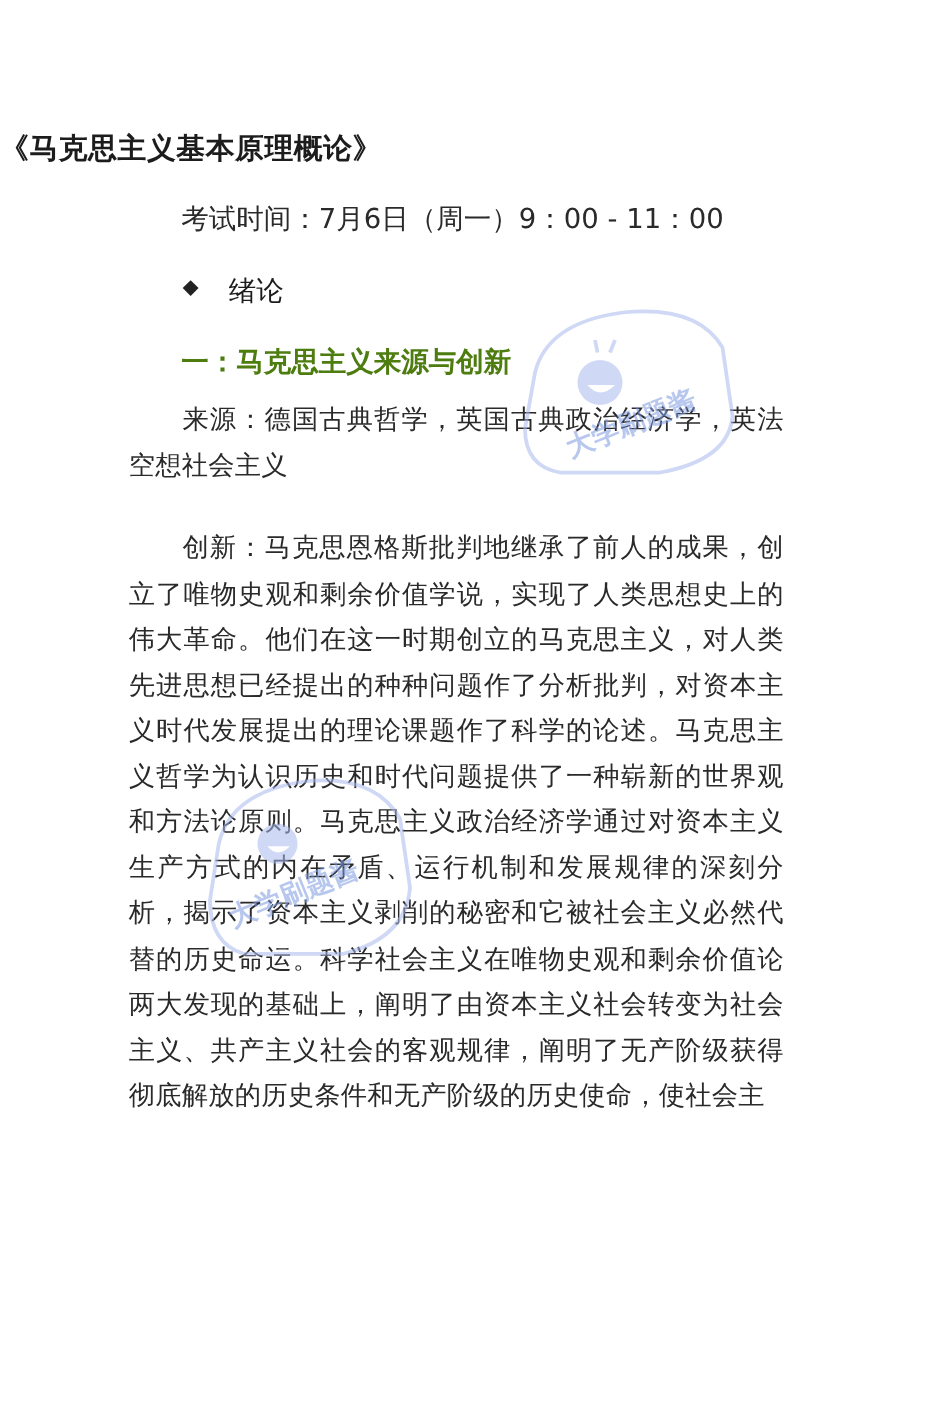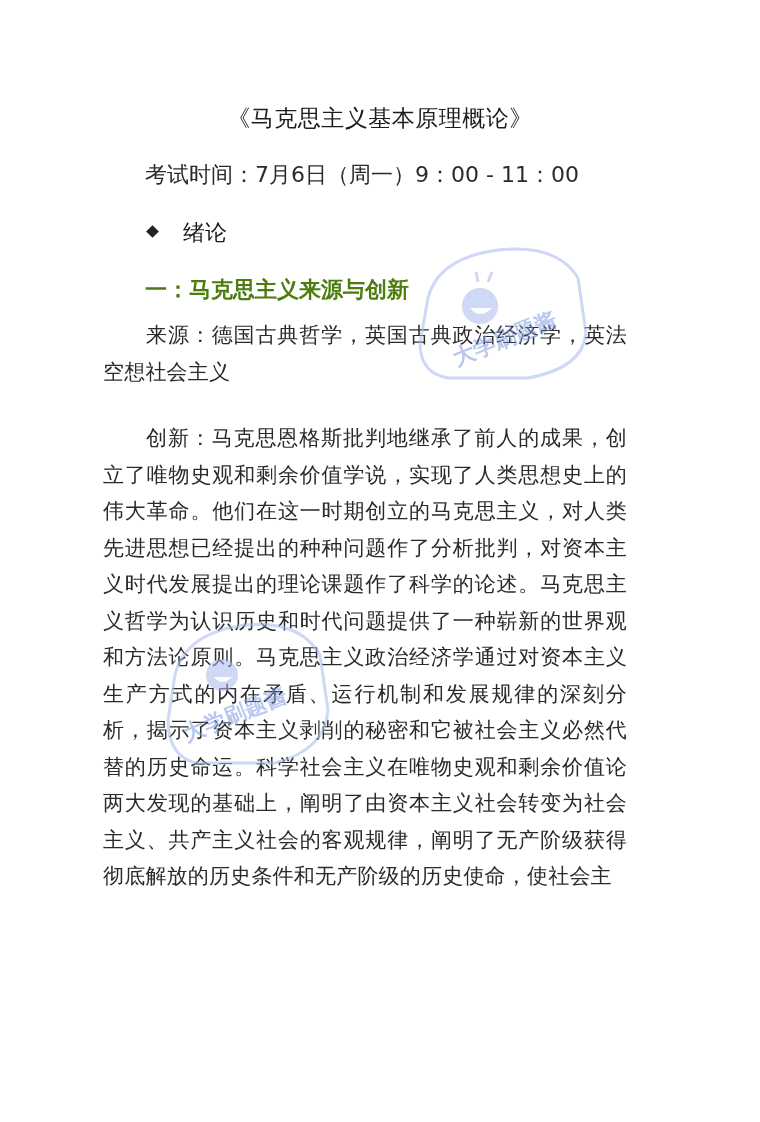--- a/index.html
+++ b/index.html
@@ -1,20 +1,20 @@
 <!DOCTYPE html>
 <html><head>
 <meta charset="utf-8">
 <style>
   html, body { margin: 0; padding: 0; background: #ffffff; }
   body { width: 760px; height: 1122px; position: relative; overflow: hidden;
          font-family: "DejaVu Sans", "Liberation Sans", sans-serif; color: #222; }
   .page { position: absolute; left: 0; top: 0; width: 760px; height: 1122px; background: #fff; }
-  .title { position: absolute; top: 103px; left: 0; width: 760px; text-align: center;
-           font-size: 23px; font-weight: normal; color: #1c1c1c; letter-spacing: 0.5px; }
+  .title { position: absolute; top: 103px; left: 0; width: 760px; text-align: left;
+           font-size: 23px; font-weight: bold; color: #1c1c1c; letter-spacing: 0.5px; }
   .exam-time { position: absolute; top: 160px; left: 145px; font-size: 22px; color: #2a2a2a; white-space: nowrap; }
   .section { position: absolute; top: 218px; left: 148px; font-size: 22px; font-weight: normal; color: #1c1c1c; }
   .section .bullet { display: inline-block; width: 9px; height: 9px; background: #222;
                      transform: rotate(45deg); margin-right: 26px; vertical-align: middle; position: relative; top: -3px; }
   .subheading { position: absolute; top: 275px; left: 145px; font-size: 22px; font-weight: bold; color: #4d7c0f; }
   .para { position: absolute; left: 103px; width: 524px; font-size: 21px; line-height: 36.5px;
           color: #2a2a2a; text-indent: 43px; text-align: justify; letter-spacing: 0.2px; }
   .para.source { top: 317px; }
   .para.innov { top: 420px; }
   .watermark { position: absolute; pointer-events: none; opacity: 0.55; }

